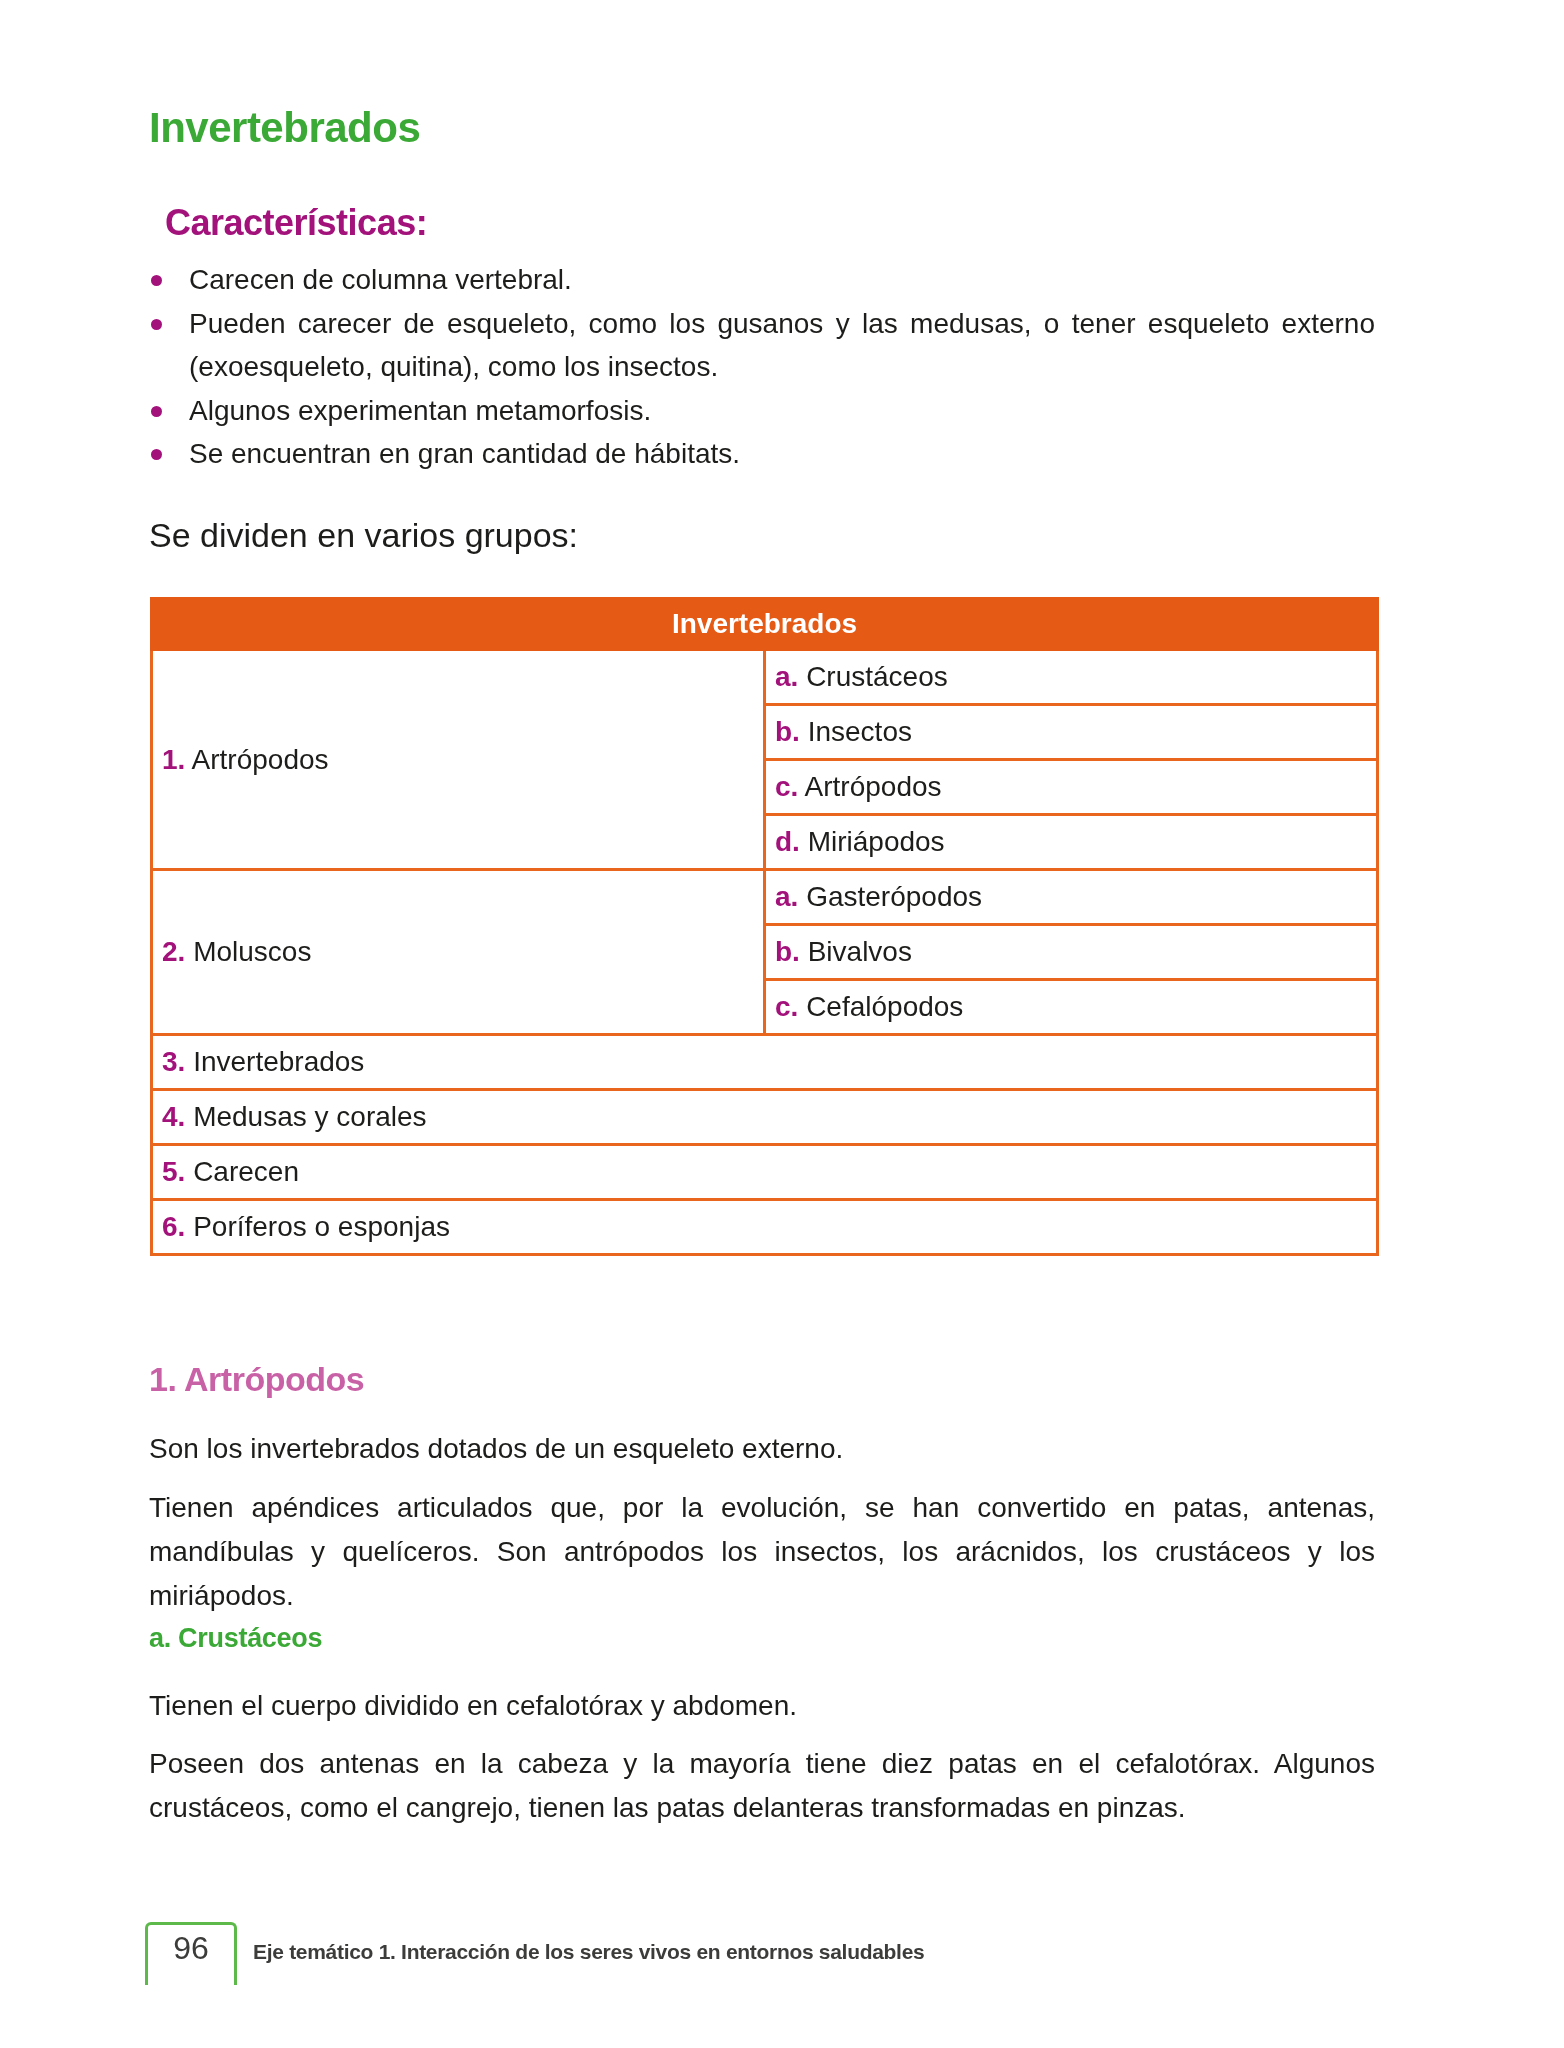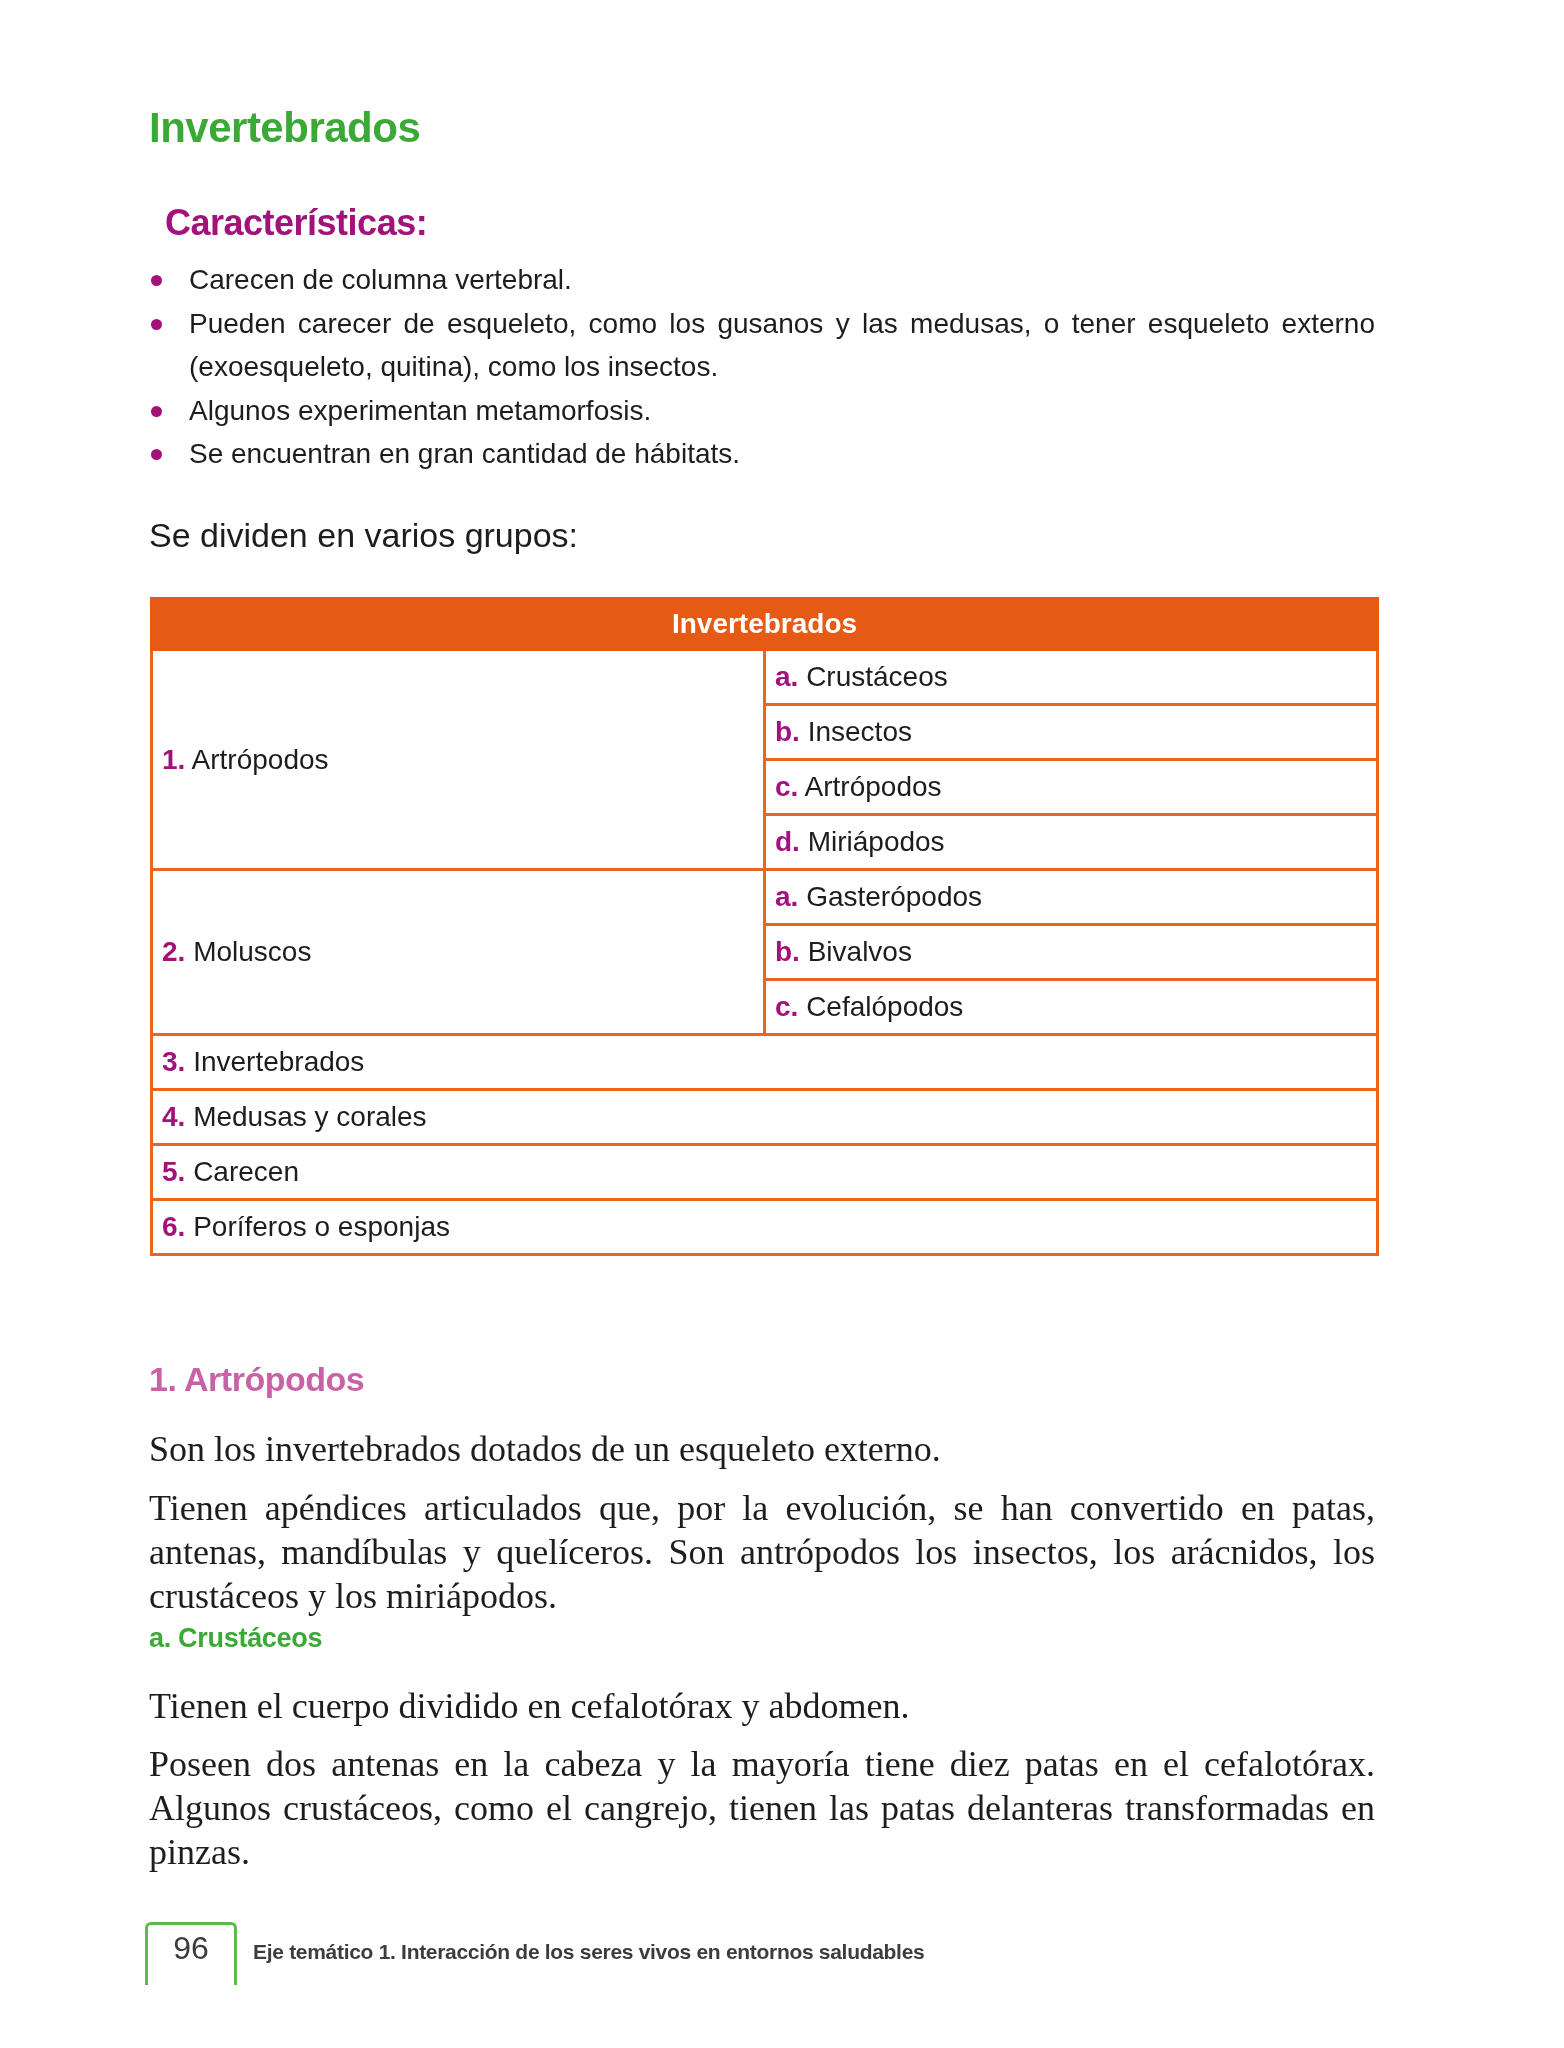--- a/index.html
+++ b/index.html
@@ -10,21 +10,21 @@
   .subtitle { left: 149px; top: 186px; font-size: 36px; font-weight: bold; color: #a3117b; letter-spacing: -0.5px; }
   .bullets { left: 149px; top: 258px; width: 1226px; margin: 0; padding: 0; list-style: none; }
   .bullets li { position: relative; padding-left: 40px; font-size: 28px; line-height: 43.5px; text-align: justify; }
   .bullets li .dot { position: absolute; left: 2px; top: 17px; width: 11px; height: 11px; border-radius: 50%; background: #a3117b; }
   .intro { left: 149px; top: 515px; font-size: 34px; line-height: 40px; }
   .tbl { left: 150px; top: 597px; width: 1226px; border-collapse: collapse; table-layout: fixed; }
   .tbl th { background: #e55a15; color: #fff; font-size: 28px; font-weight: bold; height: 48px; border: 3px solid #e55a15; padding: 0; text-align: center; }
   .tbl td { border: 3px solid #e9661f; height: 52px; font-size: 28px; padding: 0 0 0 9px; vertical-align: middle; }
   .tbl .num { color: #a3117b; font-weight: bold; }
   .h2 { left: 149px; top: 1360px; font-size: 34px; font-weight: bold; color: #c961a6; letter-spacing: -0.5px; }
-  .p { left: 149px; width: 1226px; font-size: 36px; line-height: 44px; text-align: justify; font-family: Liberation Serif, serif; }
+  .p { left: 149px; width: 1226px; font-size: 28px; line-height: 44px; text-align: justify; }
   .h3 { left: 149px; top: 1623px; font-size: 27px; font-weight: bold; color: #3aa935; letter-spacing: -0.3px; }
   .pagebox { left: 145px; top: 1922px; width: 86px; height: 60px; border: 3px solid #5cb94a; border-bottom: none; border-radius: 6px 6px 0 0; }
   .pagenum { left: 145px; top: 1930px; width: 92px; text-align: center; font-size: 32px; color: #3c3c3b; }
   .footer { left: 253px; top: 1940px; font-size: 21px; color: #3c3c3b; font-weight: bold; letter-spacing: -0.3px; }
 </style>
 </head>
 <body>
 
 <h1 class="abs title" style="margin:0;">Invertebrados</h1>
 <h2 class="abs subtitle" style="margin:16px;">Características:</h2>

